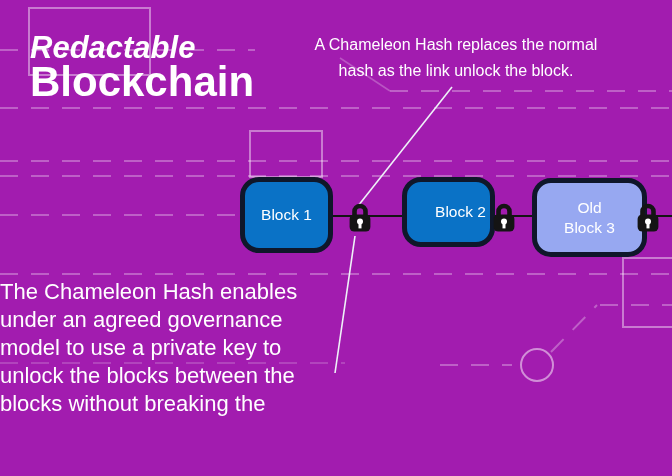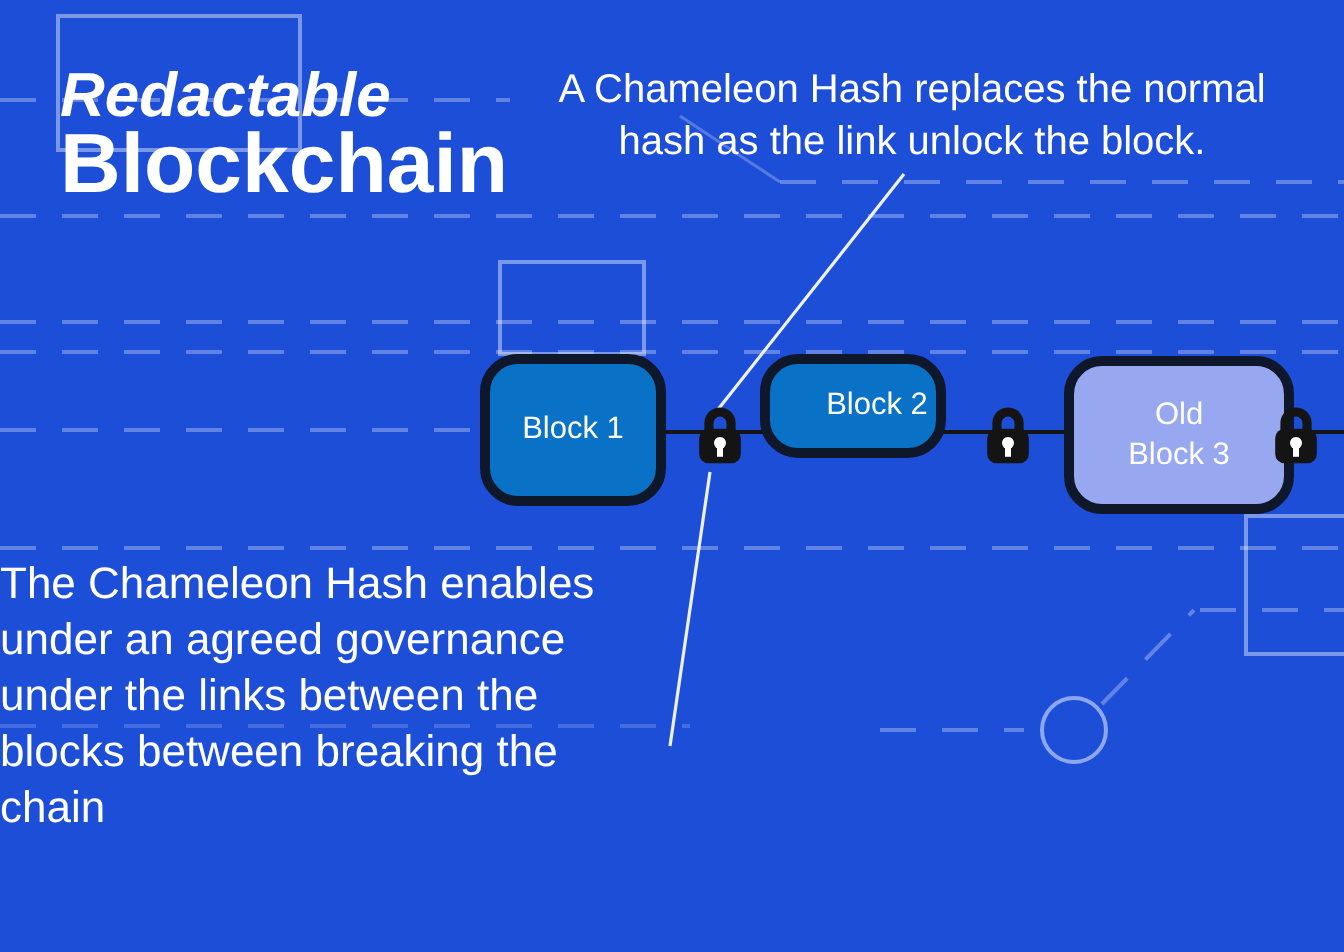--- a/index.html
+++ b/index.html
@@ -1,45 +1,45 @@
 <!DOCTYPE html>
 <html><head>
 <meta charset="utf-8">
 <style>
   html,body{margin:0;padding:0;background:#444;}
   .stage{
     position:relative;width:672px;height:476px;overflow:hidden;
-    background:#1d4ed8;
+    background:#a21caf;
     font-family:"Liberation Sans", sans-serif;
     color:#ffffff;
   }
   .stage svg{position:absolute;left:0;top:0;}
   .bg-pattern{z-index:0;}
   .callout-svg{z-index:2;pointer-events:none;}
   .chain-line{
     position:absolute;left:290px;top:215px;width:382px;height:2px;
     background:#141414;z-index:1;
   }
   .block{
     position:absolute;box-sizing:border-box;
     border:5px solid #0f172a;border-radius:19px;
     display:flex;flex-direction:column;align-items:center;justify-content:center;
     z-index:3;
   }
   .b1{left:240px;top:177px;width:93px;height:76px;background:#0a72c6;}
-  .b2{left:380px;top:177px;width:93px;height:52px;background:#0a72c6;padding-left:24px;}
+  .b2{left:402px;top:177px;width:93px;height:70px;background:#0a72c6;padding-left:24px;}
   .b3{left:532px;top:178px;width:115px;height:79px;background:#97a8f1;}
   .block-label{font-size:15.5px;line-height:20px;color:#fff;text-align:center;}
   .lock{position:absolute;z-index:4;}
   .title{position:absolute;left:30px;top:31px;z-index:5;line-height:34px;}
   .title .t1{font-size:31px;font-weight:bold;font-style:italic;}
   .title .t2{font-size:42px;font-weight:bold;}
   .note-top{
     position:absolute;left:240px;top:32px;width:432px;z-index:5;
-    text-align:center;font-size:20px;line-height:26px;
+    text-align:center;font-size:16px;line-height:26px;
   }
   .note-bottom{
     position:absolute;left:0px;top:278px;width:348px;z-index:5;
     text-align:left;font-size:22px;line-height:28px;
   }
 </style>
 </head>
 <body>
 
 <div class="stage">
@@ -112,18 +112,18 @@
   <svg class="lock" style="left:635px;top:201px" width="26" height="32" viewBox="0 0 26 32">
     <path d="M7.5 15 V10.5 a5.5 5.5 0 0 1 11 0 V15" fill="none" stroke="#141414" stroke-width="4.6"></path>
     <rect x="2.6" y="13.4" width="20.8" height="17.2" rx="4.6" fill="#141414"></rect>
     <circle cx="13" cy="20.5" r="3" fill="#ffffff"></circle>
     <rect x="11.5" y="22" width="3" height="5.4" fill="#ffffff"></rect>
   </svg>
 
   <div class="note-bottom">
     <div>The Chameleon Hash enables</div>
     <div>under an agreed governance</div>
-    <div>under the links between the</div>
-    <div>blocks between breaking the</div>
-    <div>chain</div>
+    <div>model to use a private key to</div>
+    <div>unlock the blocks between the</div>
+    <div>blocks without breaking the</div>
   </div>
 
 </div>
 
 </body></html>

